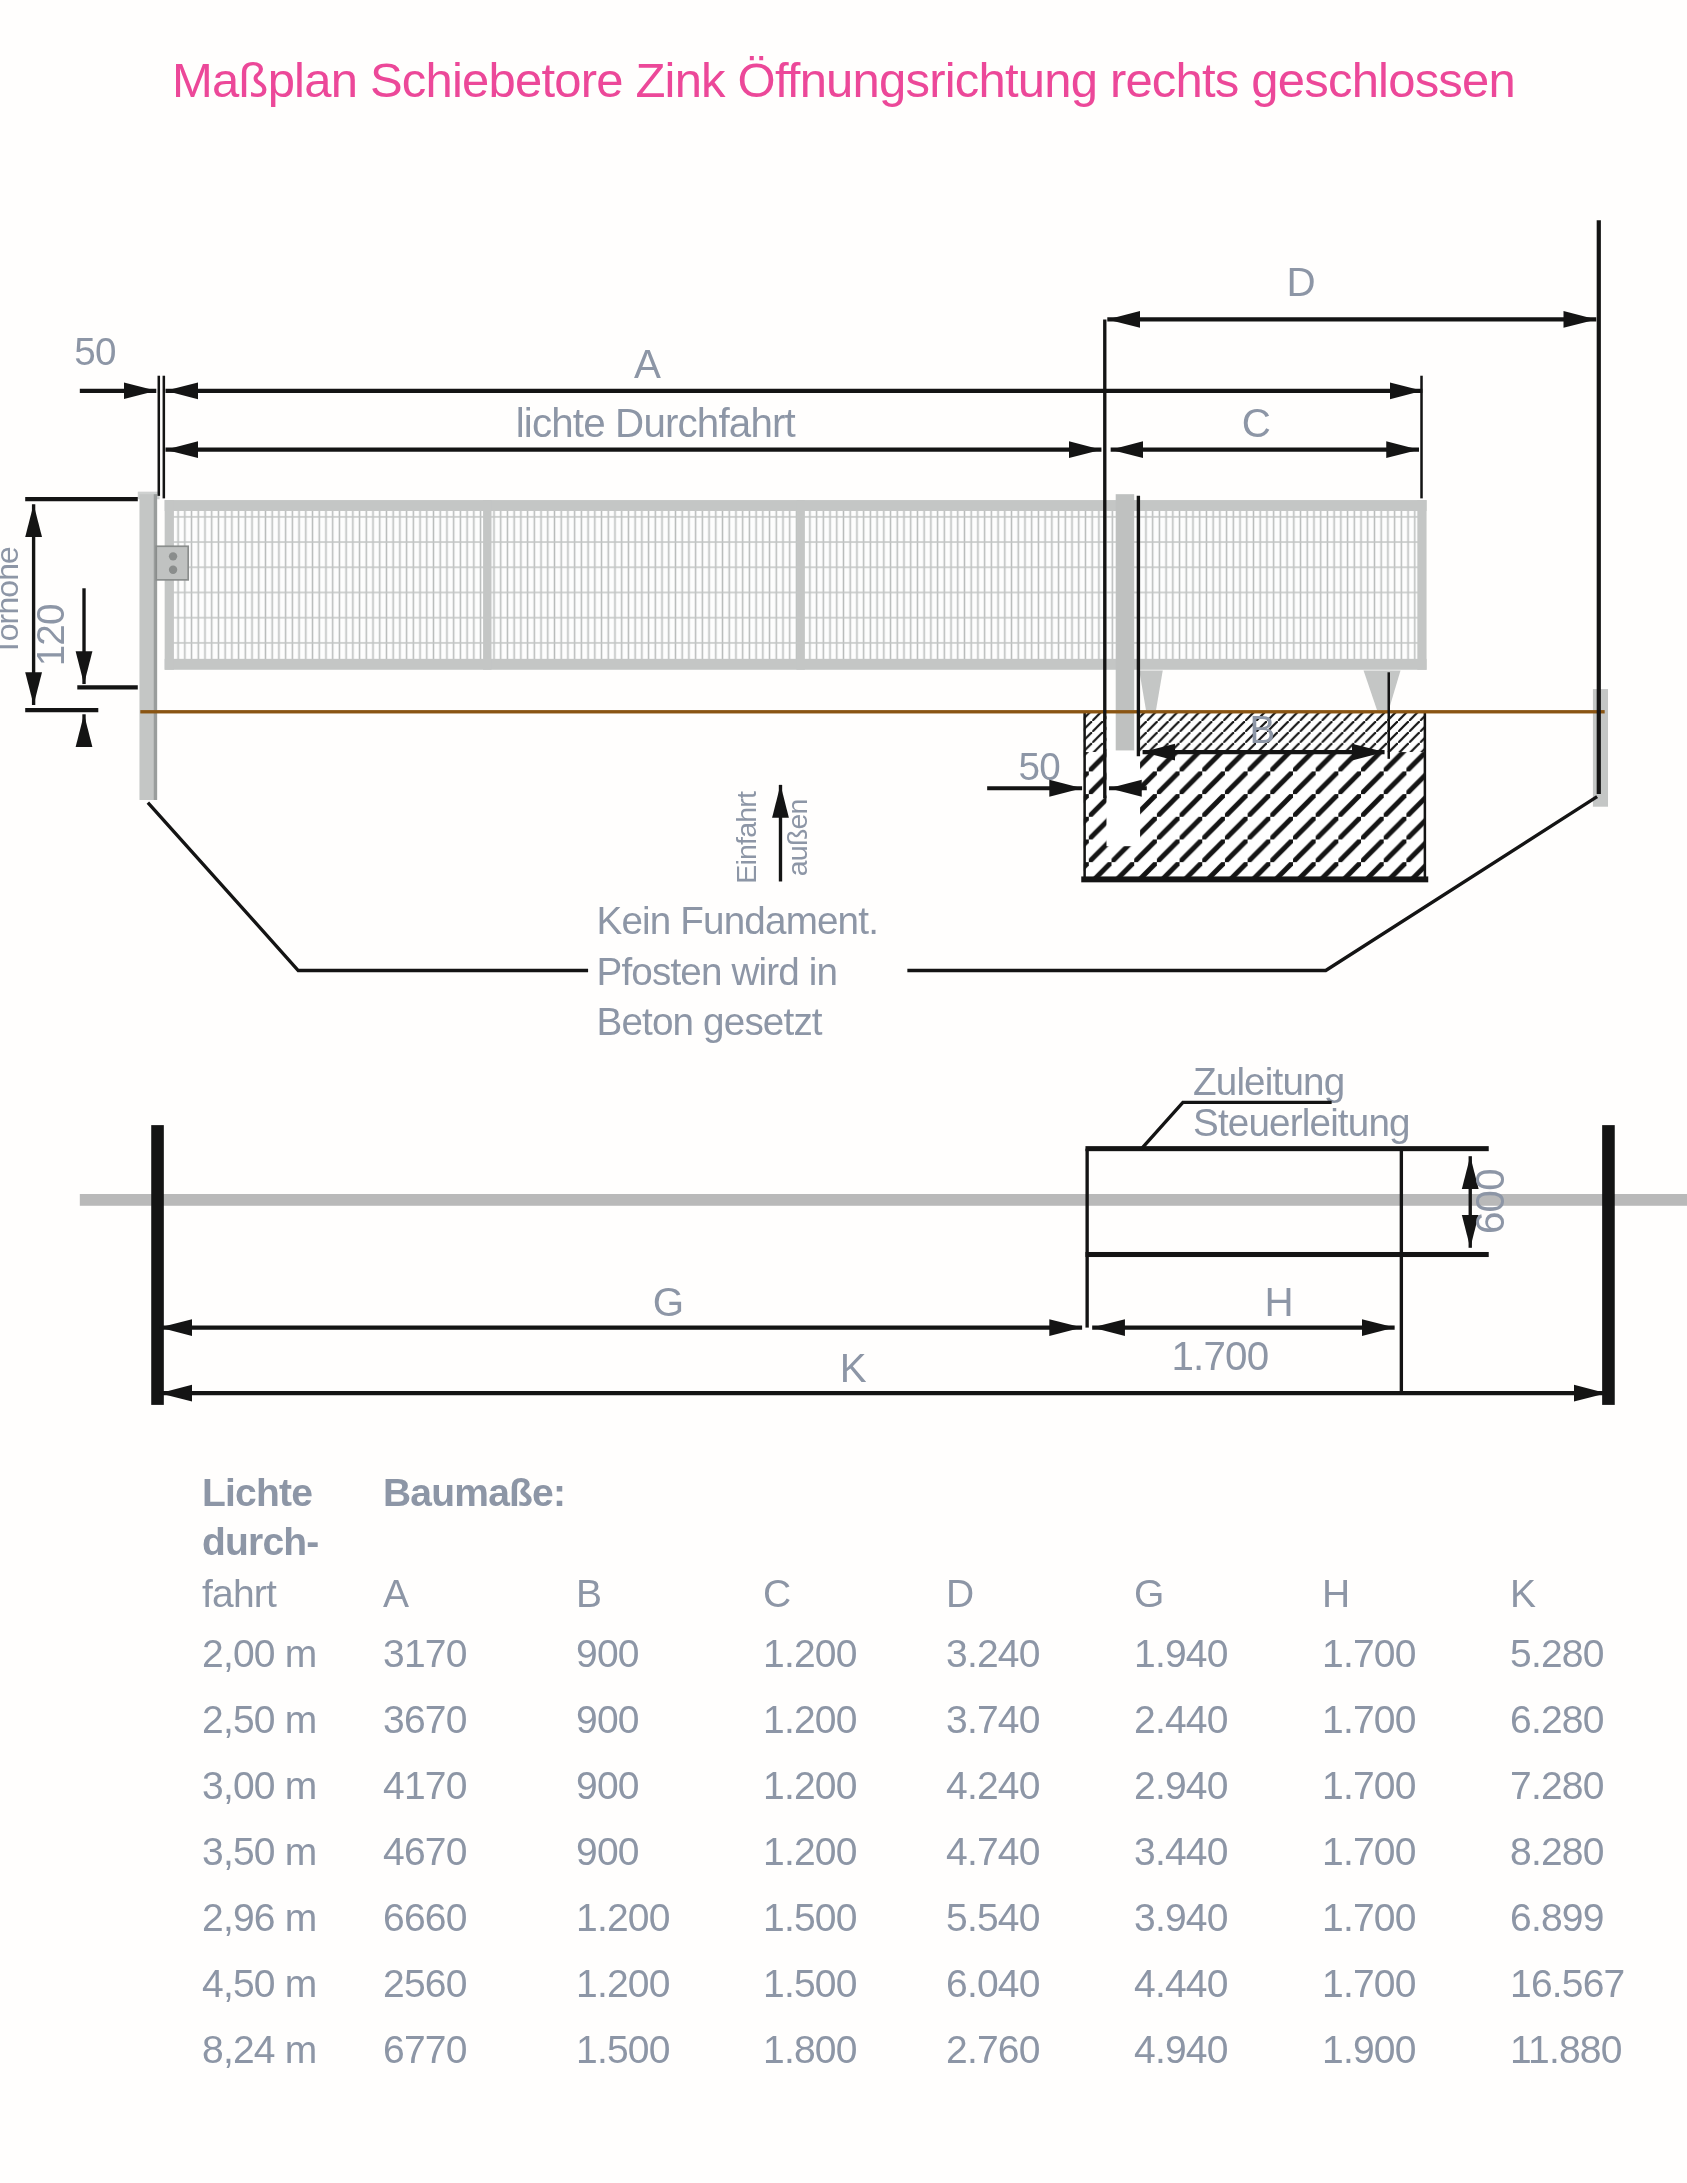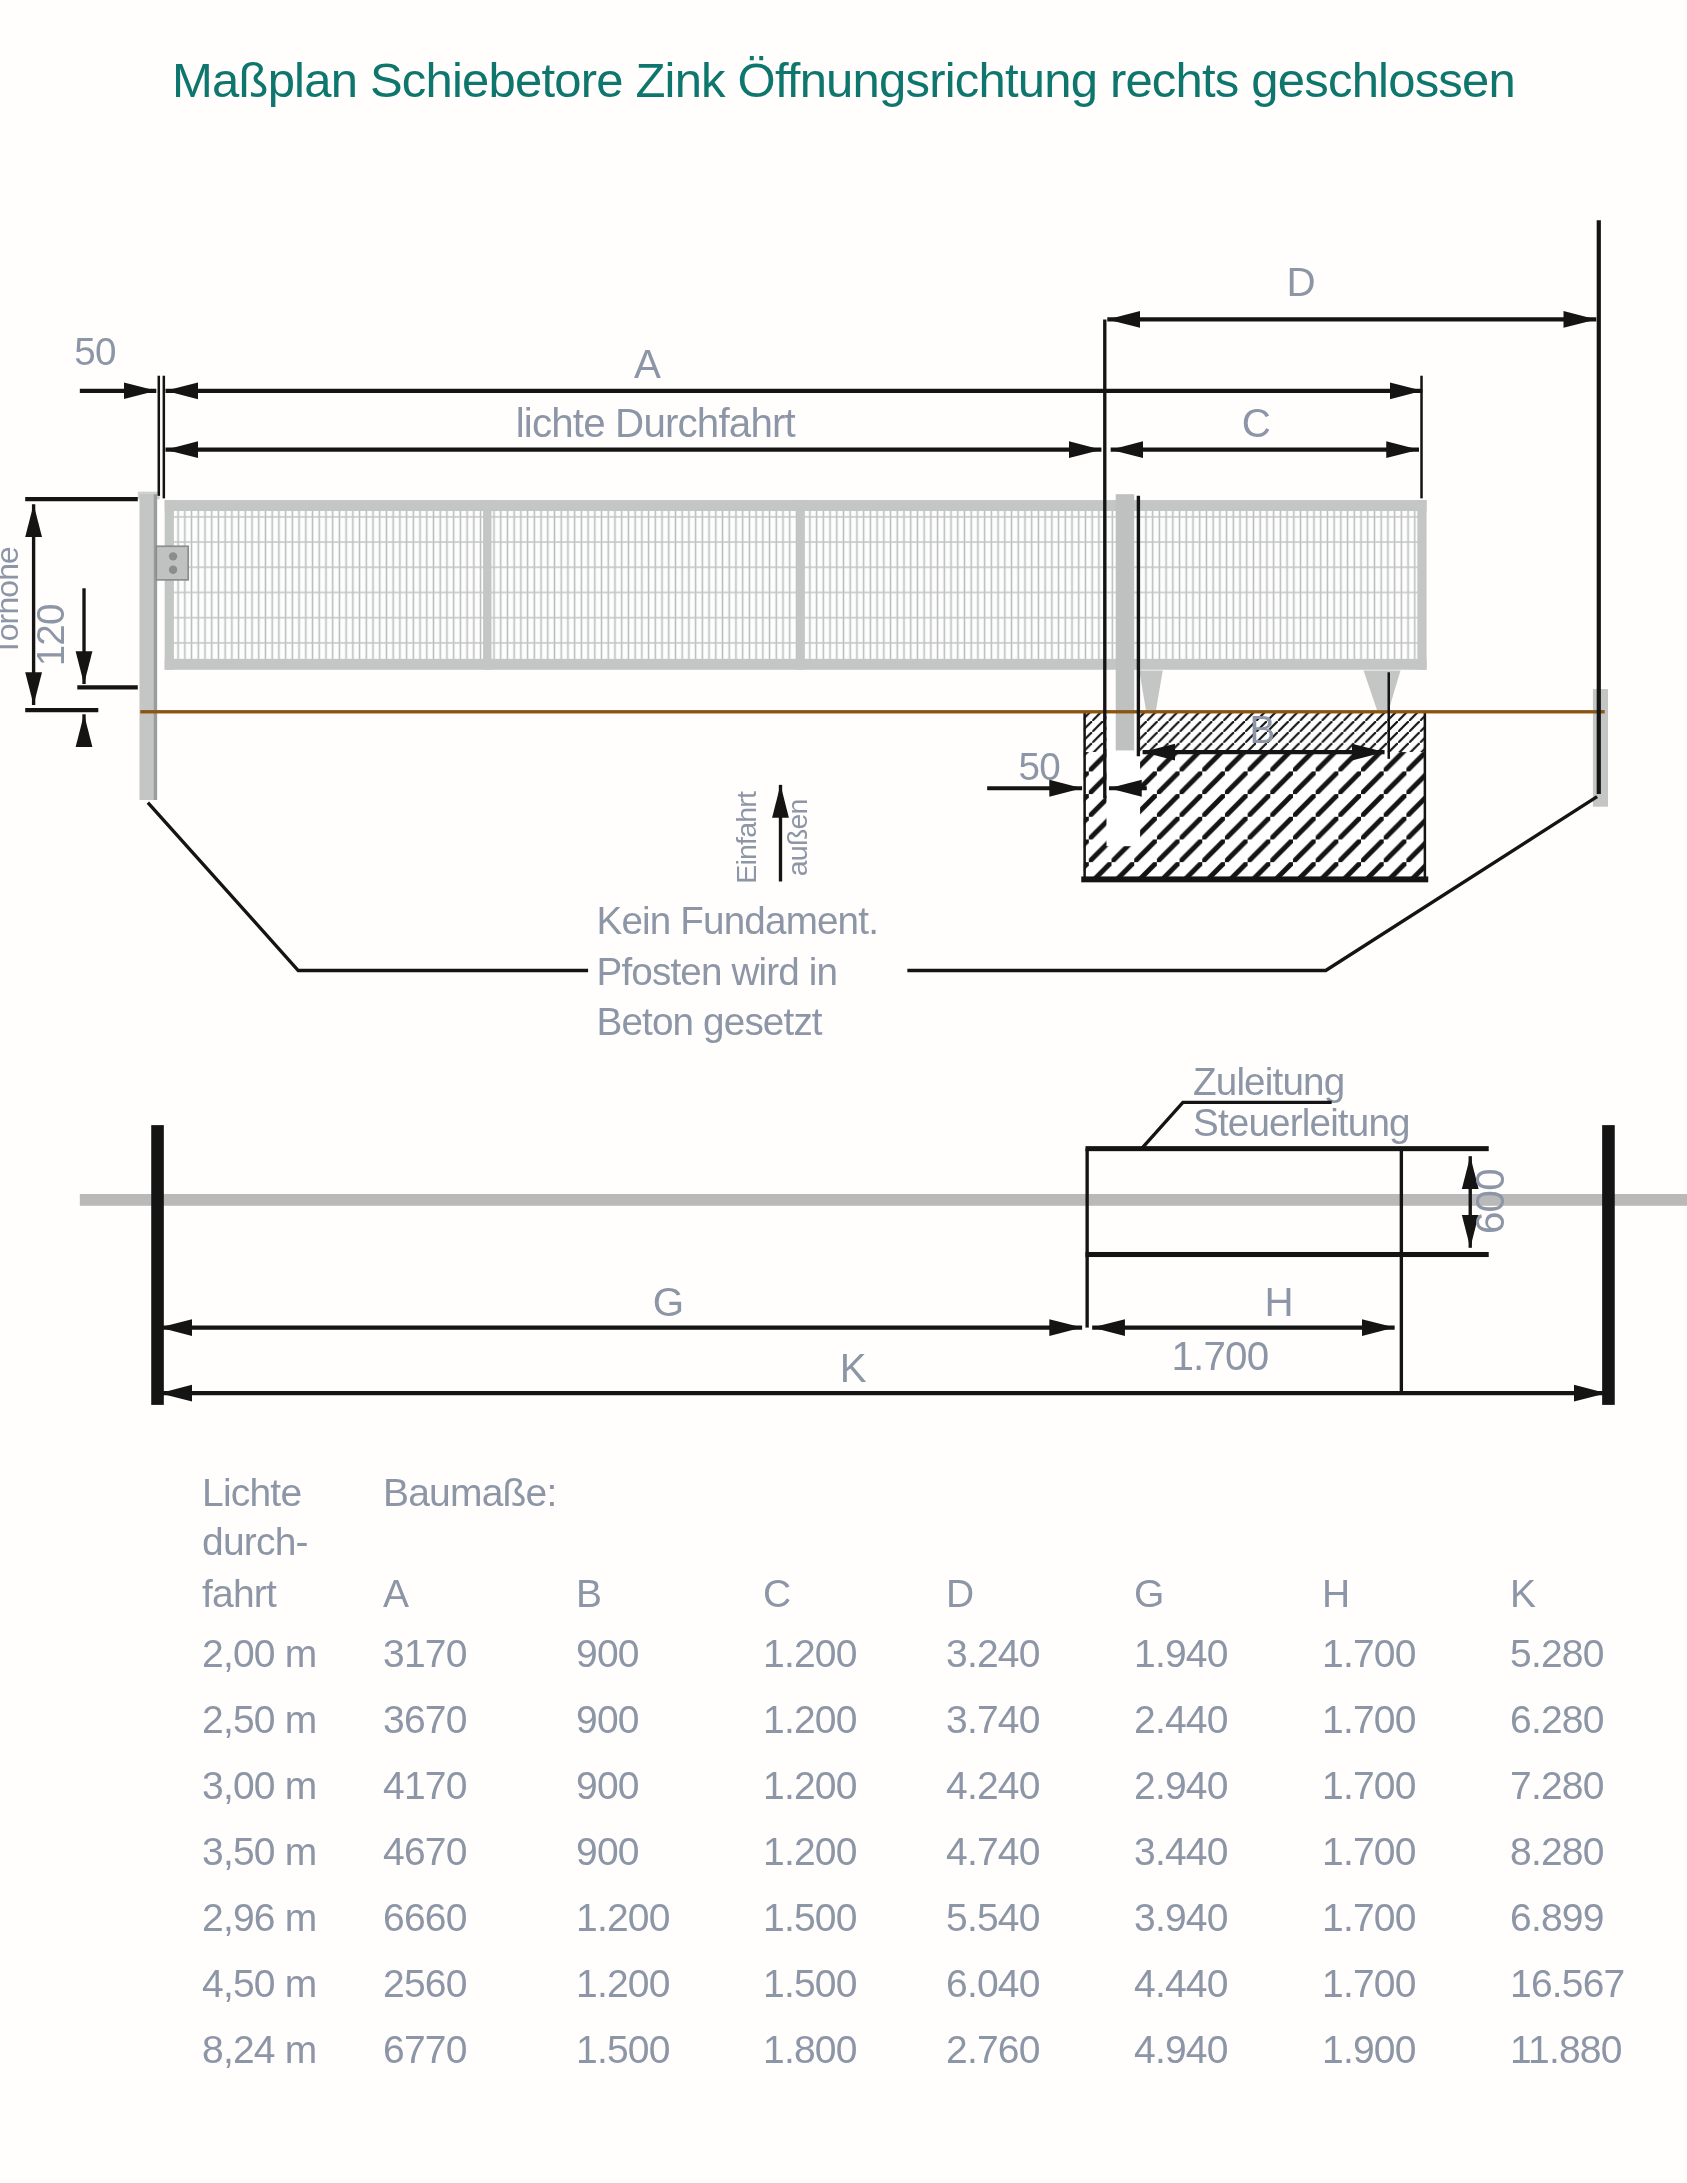--- a/index.html
+++ b/index.html
@@ -1,27 +1,27 @@
 <!DOCTYPE html>
 <html style="font-size:13.4px"><head>
 <meta charset="utf-8">
 <style>
   html,body{margin:0;padding:0;background:#ffffff;}
   .page{position:relative;width:1687px;height:2183px;background:#fffefd;overflow:hidden;
         font-family:"Liberation Sans",sans-serif;}
   .title{position:absolute;left:0;top:52px;width:1687px;text-align:center;
-         font-size:49px;letter-spacing:-0.8px;color:#0f766e;}
+         font-size:49px;letter-spacing:-0.8px;color:#ec4899;}
   svg{position:absolute;left:0;top:0;}
   svg text{font-family:"Liberation Sans",sans-serif;fill:#8d96a6;letter-spacing:-1px;}
   .tbl{position:absolute;left:202px;top:1468px;display:grid;
        grid-template-columns:181px 193px 187px 183px 188px 188px 188px 176px;
        grid-template-rows:49px 49px 55px repeat(7,66px);
        color:#8d96a6;font-size:39px;letter-spacing:-0.8px;}
   .tbl div{line-height:66px;white-space:nowrap;}
-  .tbl .h1,.tbl .h2{line-height:49px;}
+  .tbl .h1,.tbl .h2{line-height:49px;font-weight:bold;}
   .tbl .h3{line-height:55px;}
 </style>
 </head>
 <body>
 
 <div class="page">
 
   <div class="title">Maßplan Schiebetore Zink Öffnungsrichtung rechts geschlossen</div>
 
   <svg width="1687" height="1479" viewBox="0 0 2008 1760">

